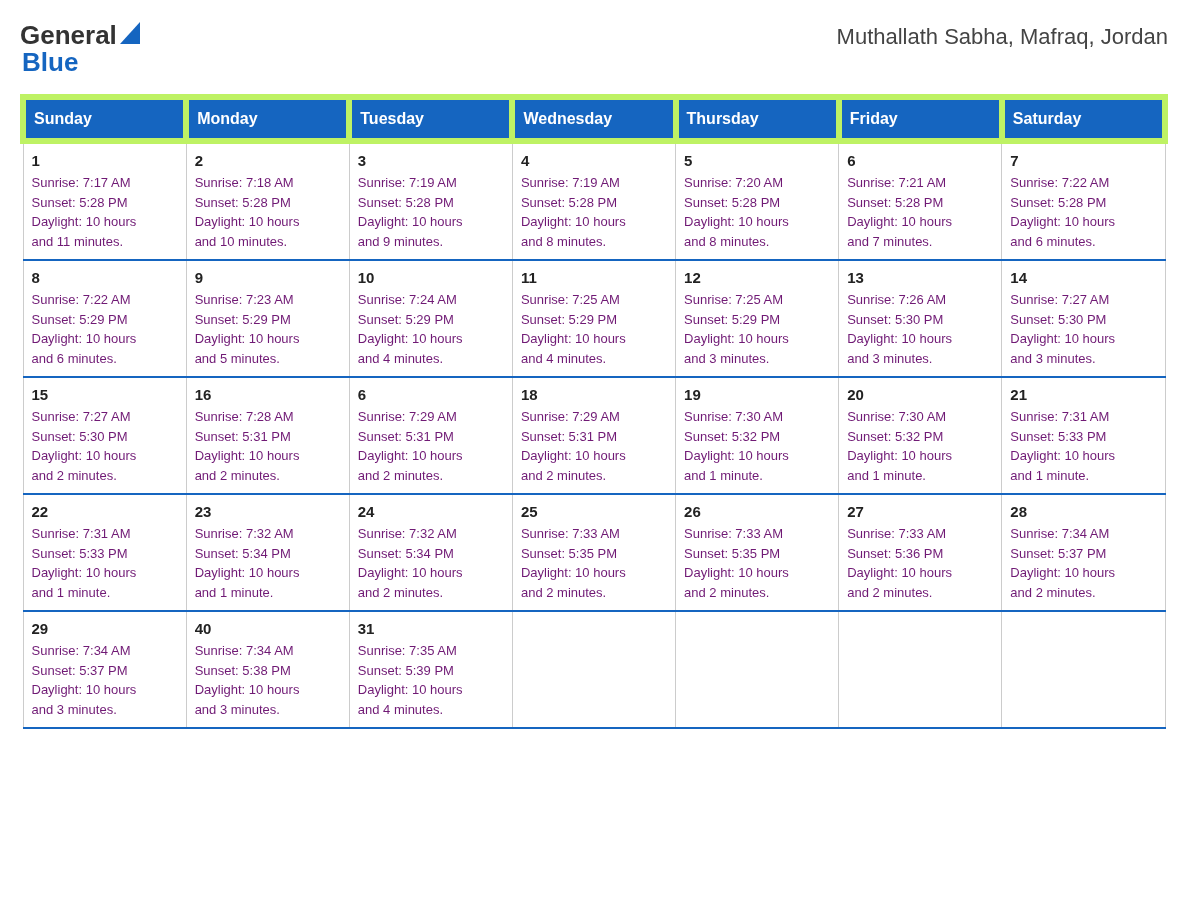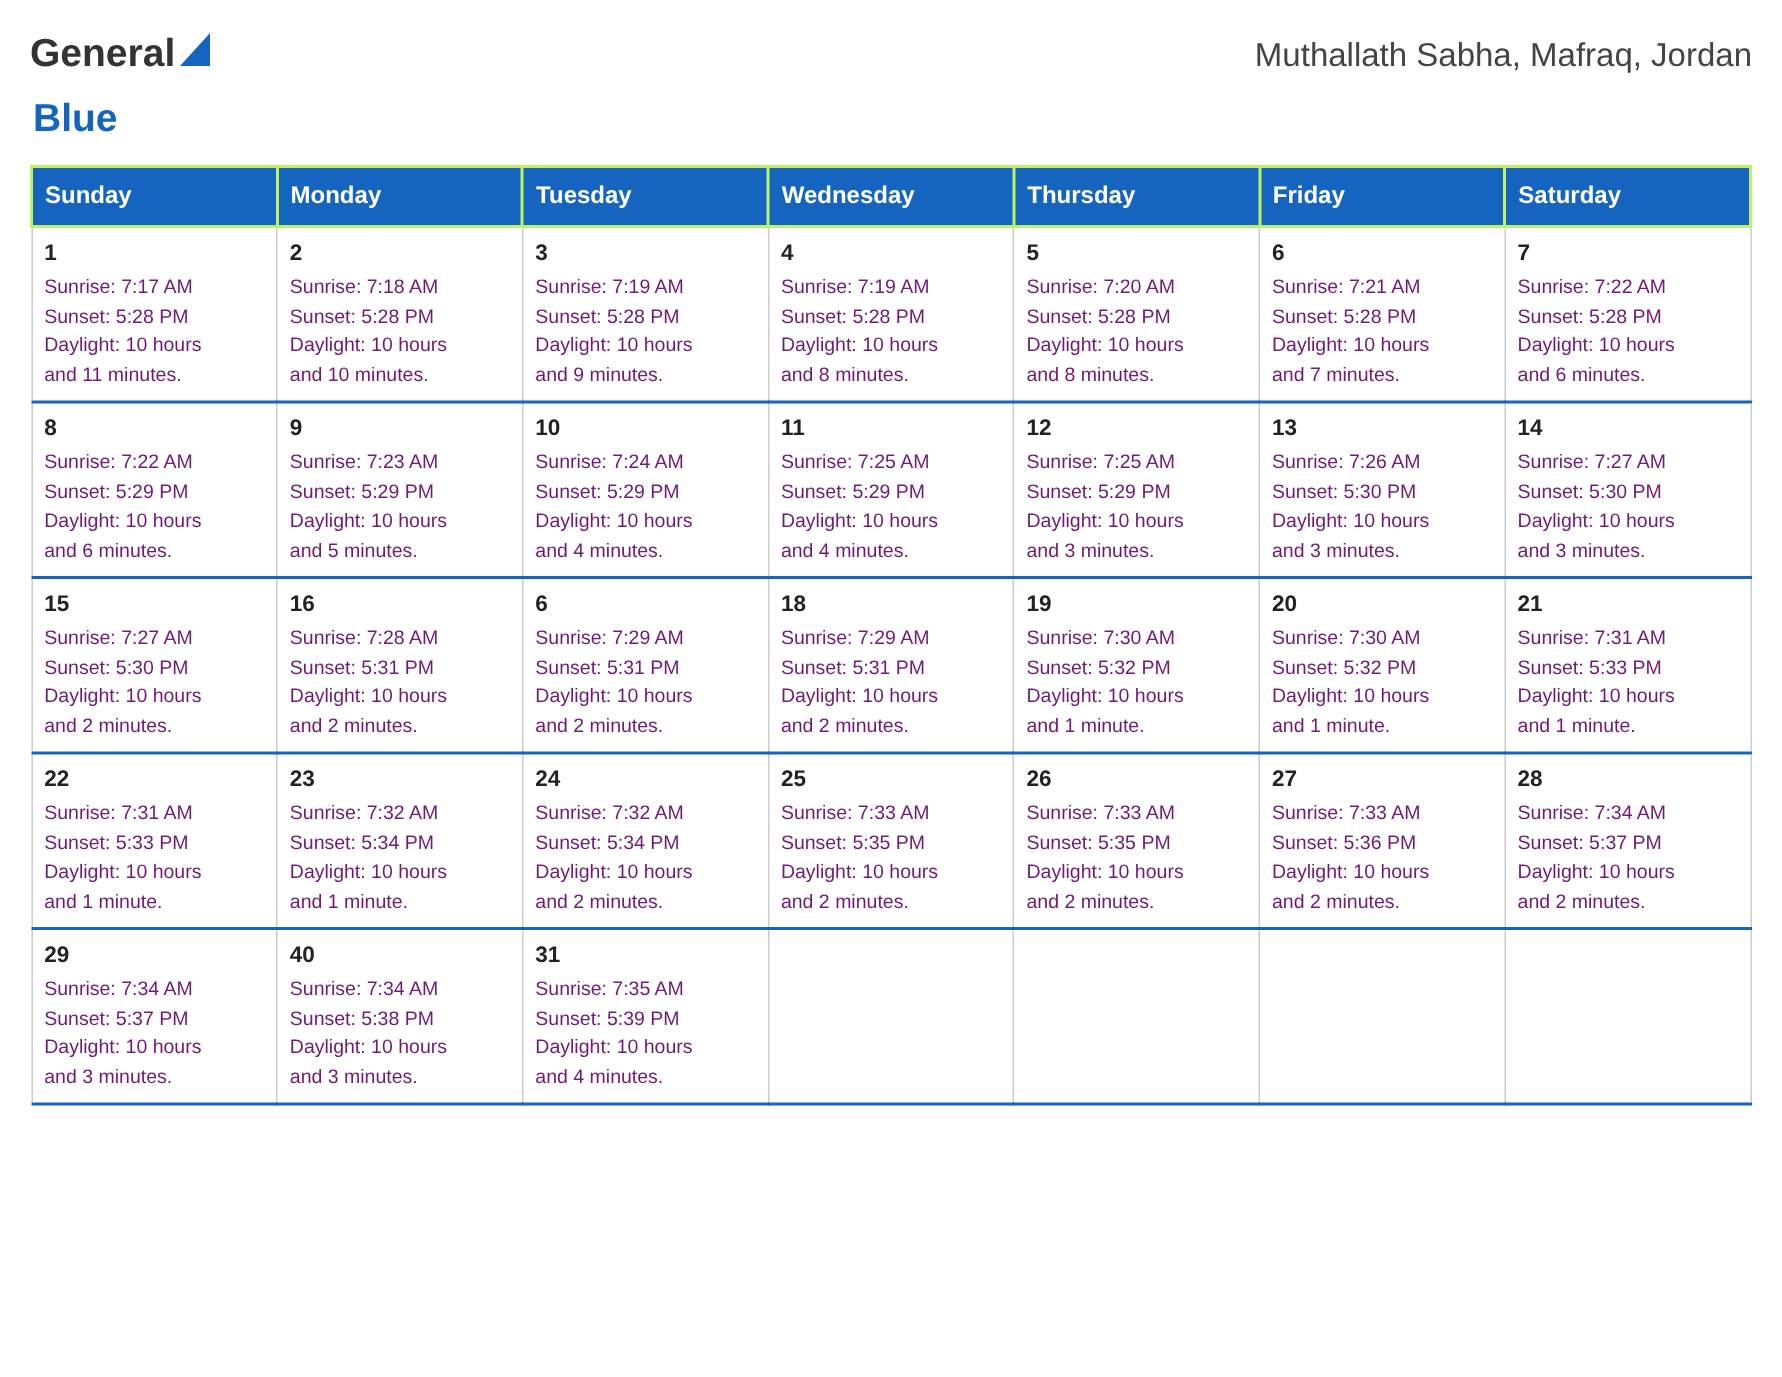--- a/index.html
+++ b/index.html
@@ -23,21 +23,20 @@
     }
     .logo-text-blue {
       font-size: 26px;
       font-weight: bold;
       color: #1565C0;
     }
     .logo-wrapper {
       display: flex;
       flex-direction: column;
       align-items: flex-start;
-      gap: 16px;
     }
     .logo-row {
       display: flex;
       align-items: center;
     }
     .title-block {
       text-align: right;
     }
     .month-title {
       font-size: 52px;
@@ -57,21 +56,21 @@
     }
     thead tr {
       background: #1565C0;
       color: #fff;
     }
     thead th {
       padding: 10px 8px;
       font-size: 16px;
       font-weight: bold;
       text-align: left;
-      border: 2px solid #bef264;
+      border: 6px solid #bef264;
     }
     tbody tr {
       border-bottom: 2px solid #1565C0;
     }
     tbody td {
       vertical-align: top;
       padding: 8px;
       border-right: 1px solid #ccc;
       border-left: 1px solid #ccc;
       font-size: 13px;

